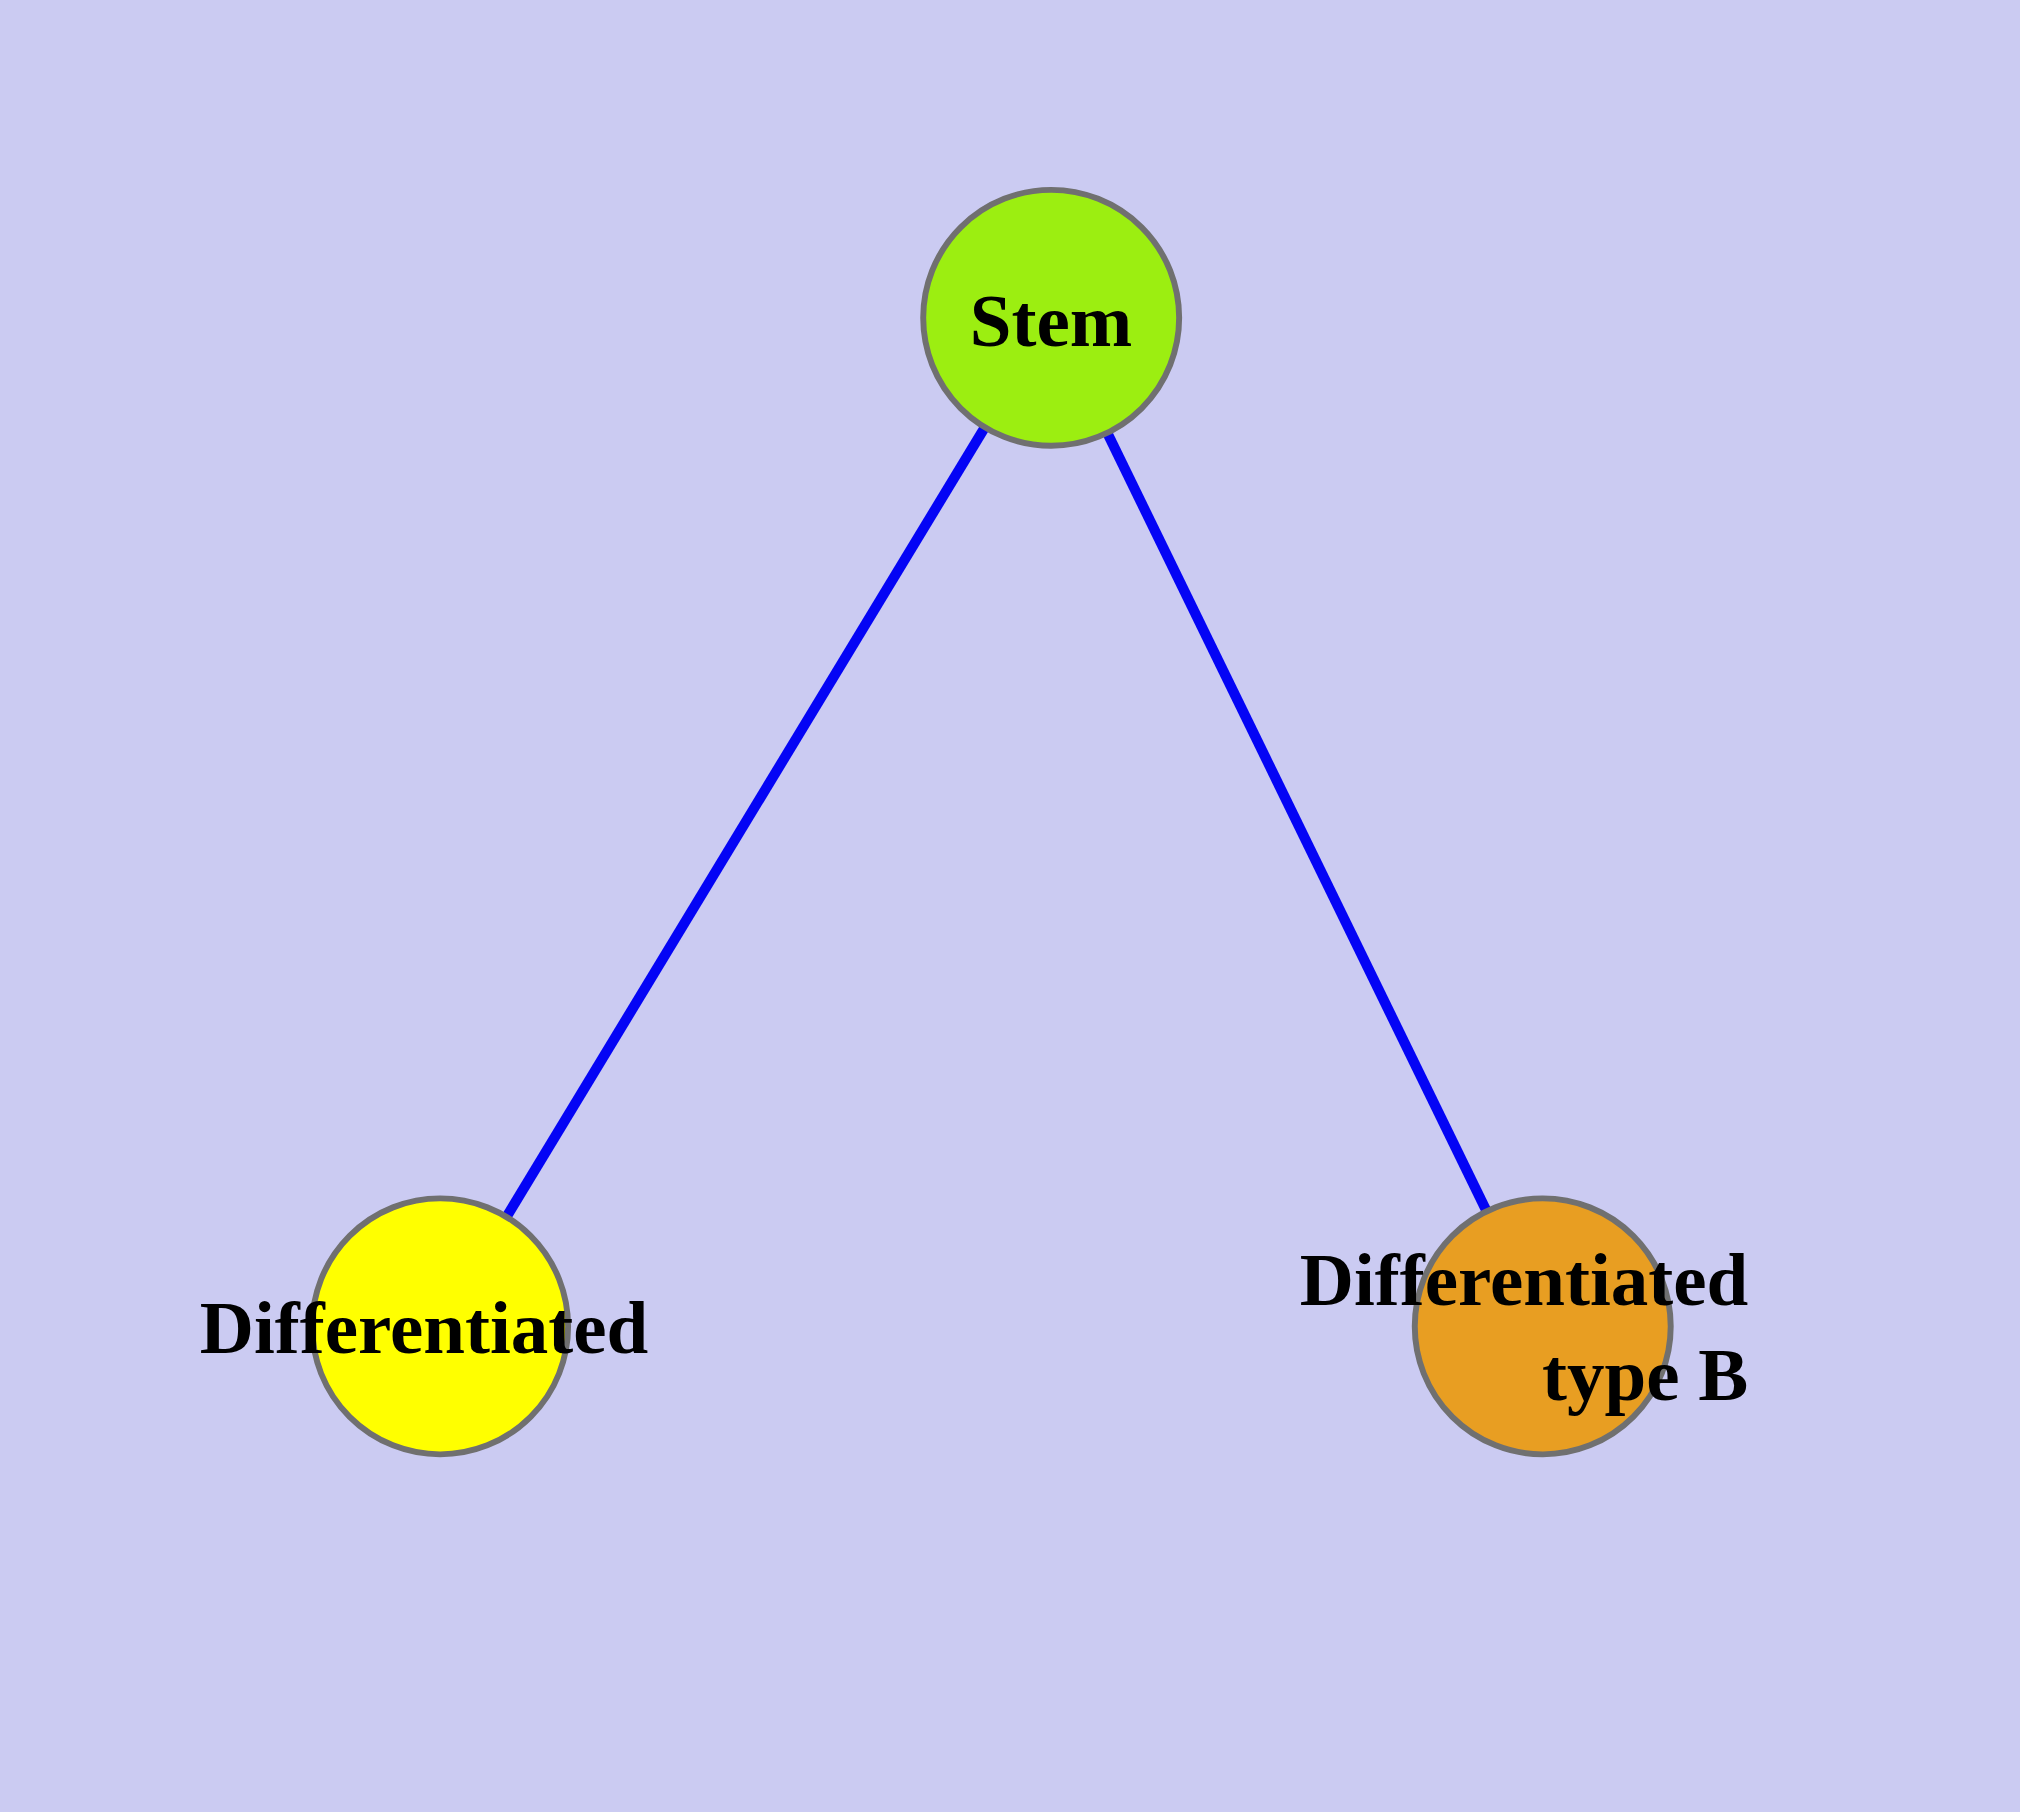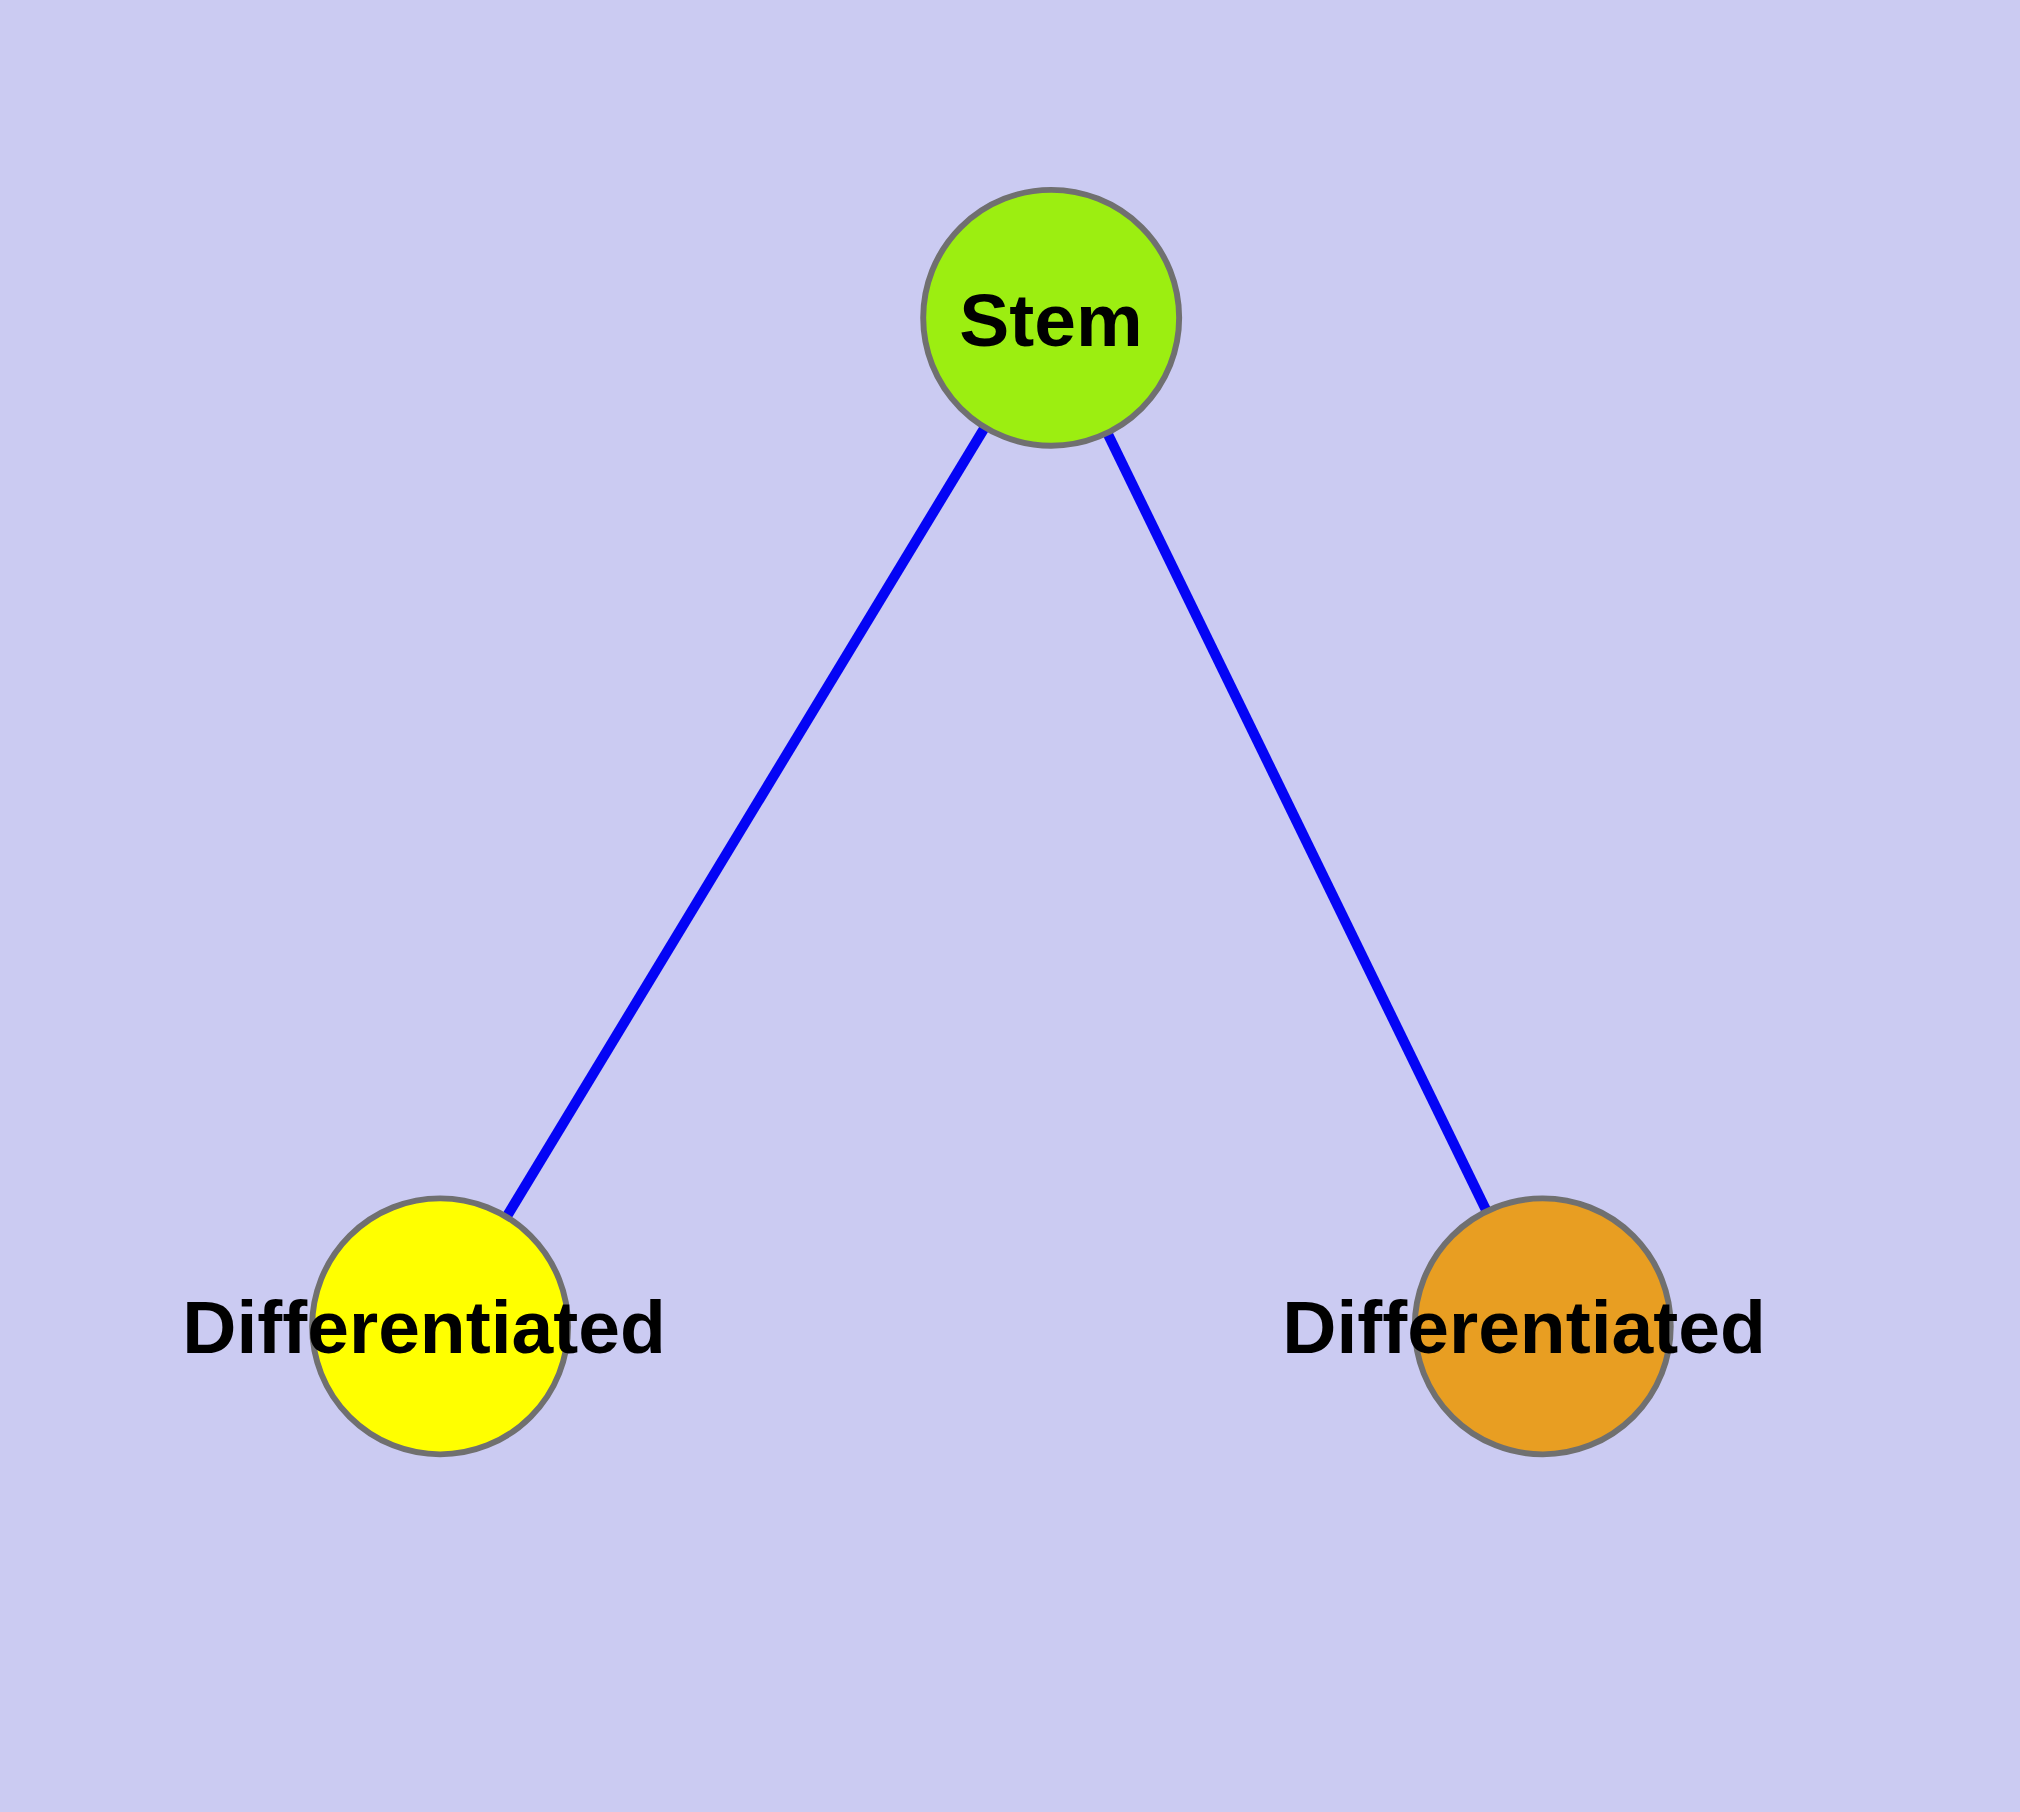--- a/index.html
+++ b/index.html
@@ -23,20 +23,21 @@
   .node-label {
     position: absolute;
     transform: translate(-50%, -50%);
     font-weight: bold;
     font-size: 75px;
     line-height: 95px;
     color: #000000;
     text-align: right;
     white-space: nowrap;
     z-index: 2;
+    font-family: Liberation Serif, serif;
   }
   .node-label .line {
     display: block;
   }
 </style>
 </head>
 <body>
 
 <div class="canvas">
 
@@ -57,16 +58,17 @@
   <div class="node-label" style="left:1051px; top:320px">
     <span class="line">Stem</span>
   </div>
 
   <div class="node-label" style="left:424px; top:1327px">
     <span class="line">Differentiated</span>
   </div>
 
   <div class="node-label" style="left:1524px; top:1327px">
     <span class="line">Differentiated</span>
+    <span class="line">type B</span>
   </div>
 
 </div>
 
 
 </body></html>

